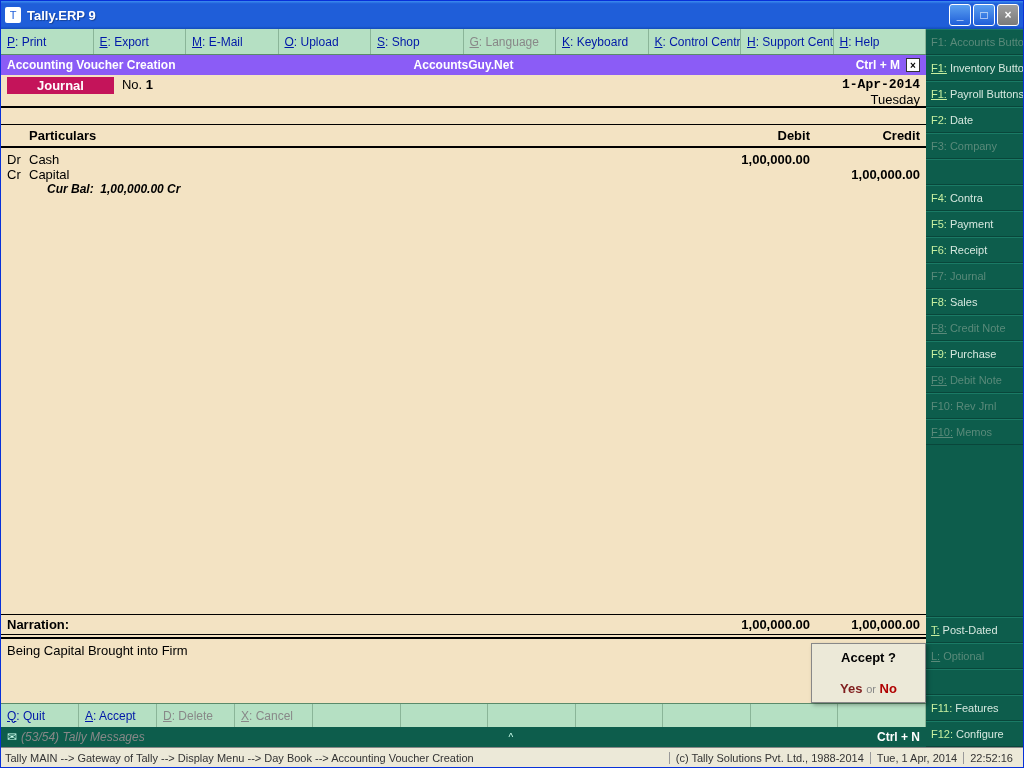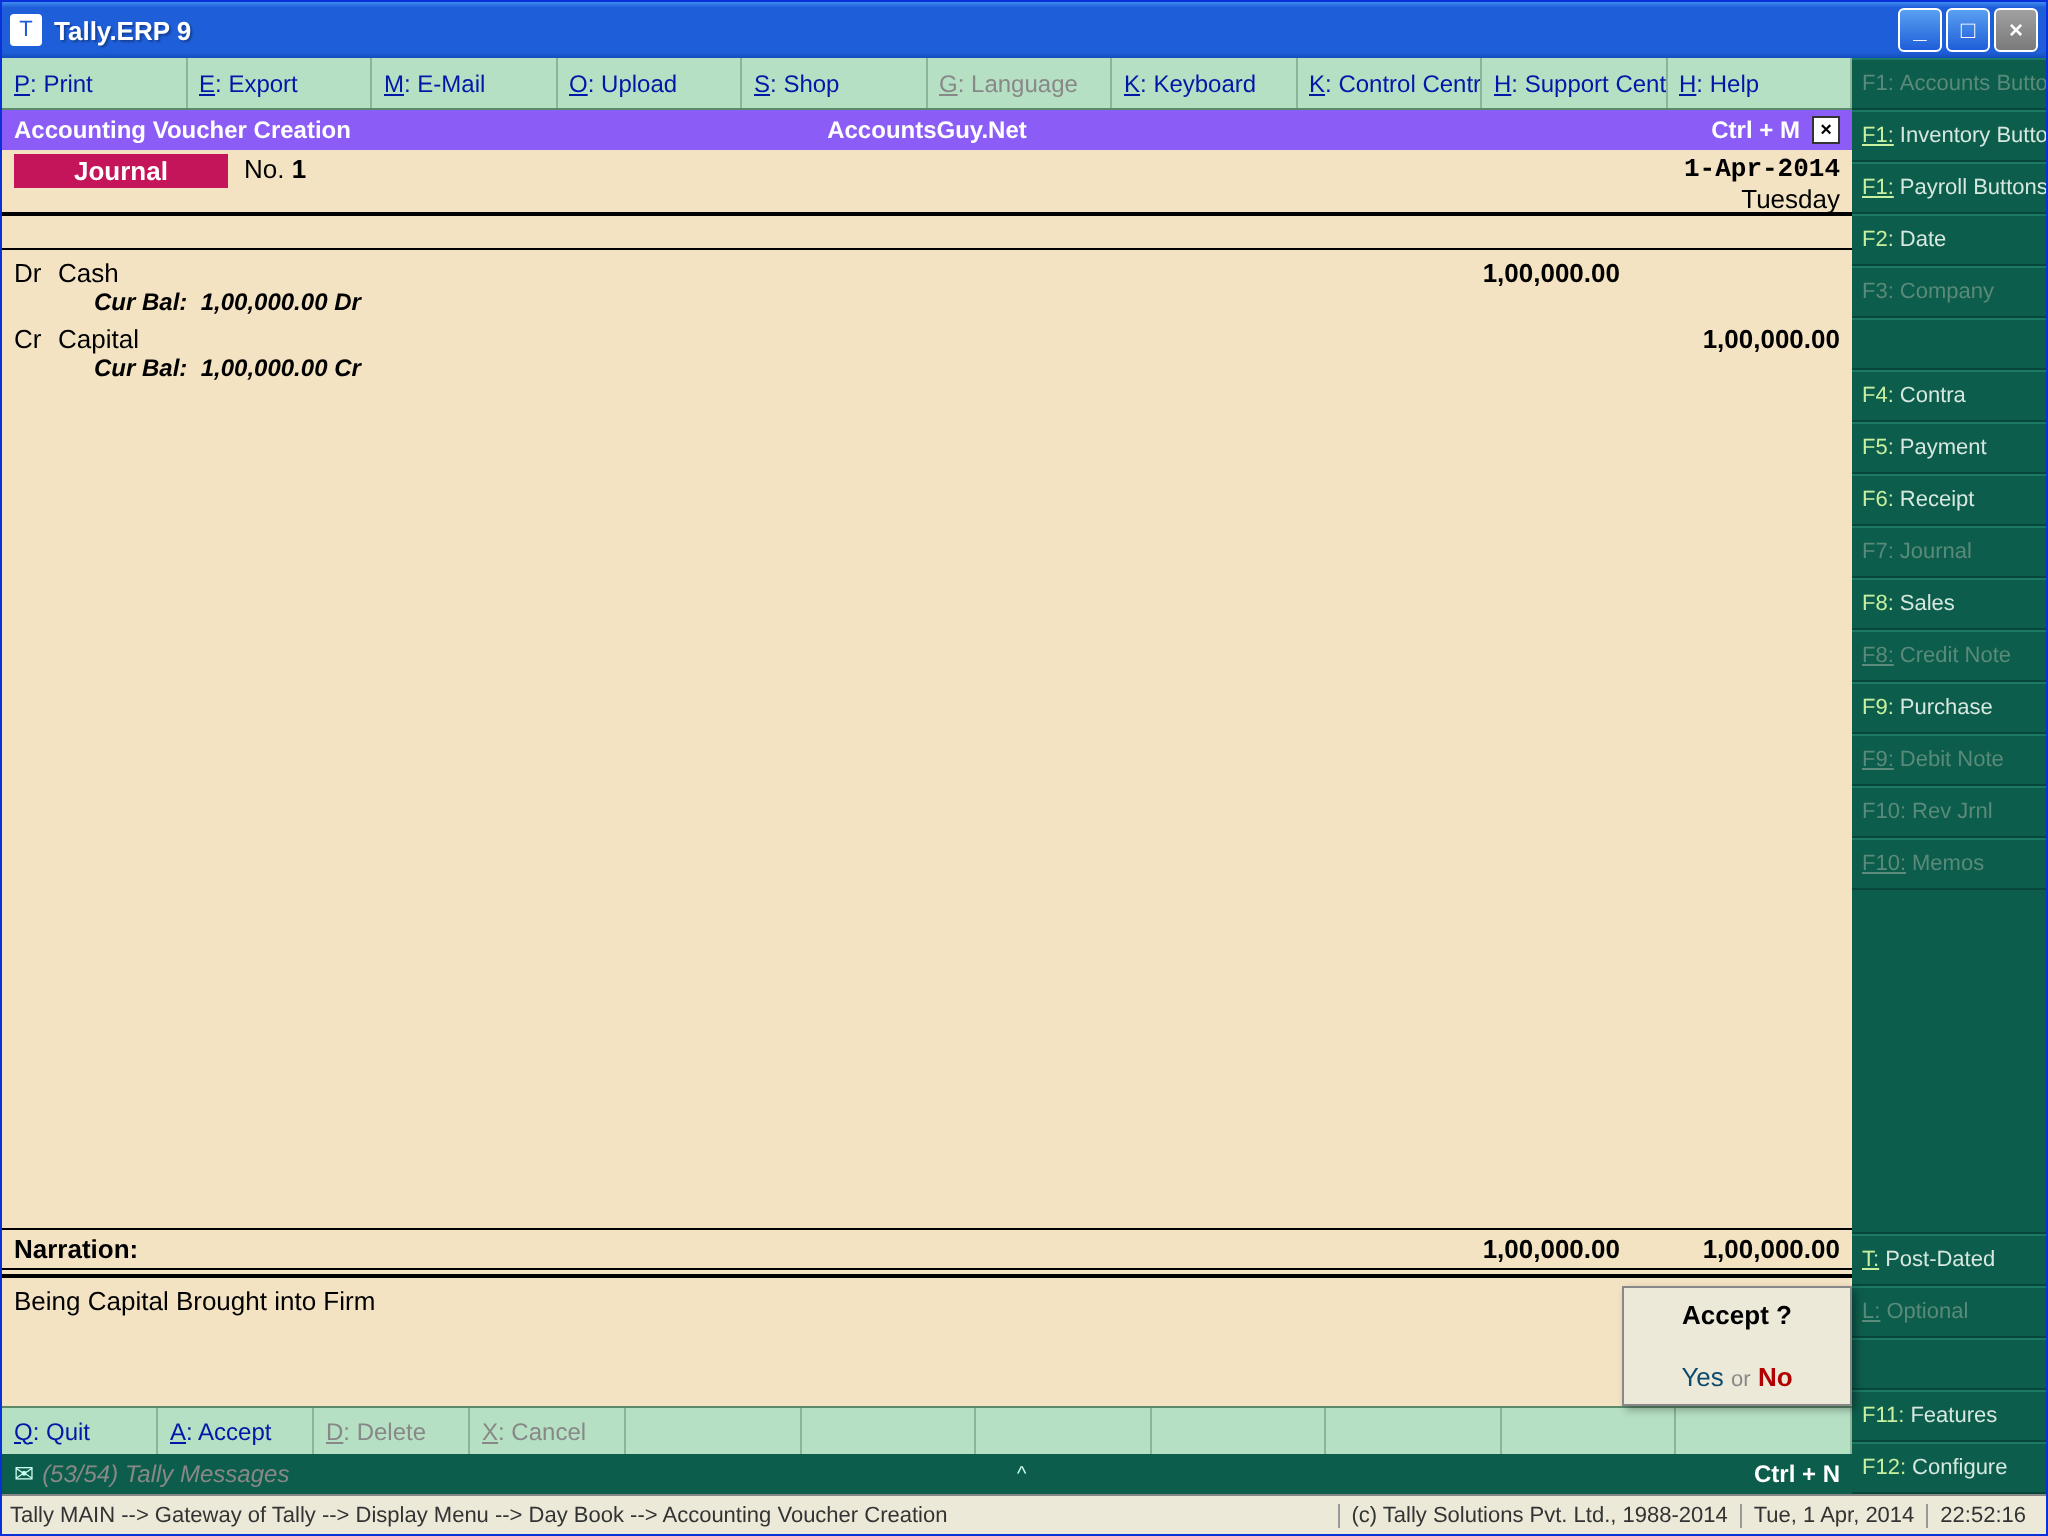--- a/index.html
+++ b/index.html
@@ -54,21 +54,21 @@
 .curbal .lbl { font-weight:bold; font-style:italic; }
 
 .narration-block { padding:4px 6px; font-size:13px; border-top:1px solid #000; position:relative; }
 .totals-line { display:flex; border-top:1px solid #000; border-bottom:4px double #000; font-weight:bold; font-size:13px; padding:2px 6px;margin-top:38px; }
 .totals-line .c1 { flex:1; }
 .totals-line .c2 { width:110px; text-align:right; }
 .totals-line .c3 { width:110px; text-align:right; }
 
 .accept-popup { position:absolute; right:0; bottom:0; width:115px; height:60px; background:#ece9d8; border:1px solid #888; box-shadow:2px 2px 4px rgba(0,0,0,.3); display:flex; flex-direction:column; align-items:center; justify-content:center; font-size:13px; }
 .accept-popup .q { font-weight:bold; margin-bottom:16px; }
-.accept-popup .yn .yes { color:#0c4a6e; font-weight:normal; }
+.accept-popup .yn .yes { color:#7f1d1d; font-weight:bold; }
 .accept-popup .yn .or { color:#888; font-size:11px; }
 .accept-popup .yn .no { color:#b00000; font-weight:bold; }
 
 .bottombar { height:24px; background:#b5e0c3; display:flex; border-top:1px solid #5a8a6a; }
 .bottom-btn { flex:0 0 78px; border-right:1px solid #8ab598; display:flex; align-items:center; font-size:12px; padding:0 6px; color:#0018a8; }
 .bottom-btn .ul { text-decoration:underline; }
 .bottom-btn.disabled { color:#888; }
 .bottom-fill { flex:1; }
 
 .msgbar { height:20px; background:#0d5d4c; color:#888; display:flex; align-items:center; font-size:12px; padding:0 6px; font-style:italic; }
@@ -133,28 +133,32 @@
           <span>No.</span>&nbsp;
           <span class="no">1</span>
           <div class="date-box">
             <div class="date">1-Apr-2014</div>
             <div>Tuesday</div>
           </div>
         </div>
 
         <div class="voucher-body">
           <div class="spacer-blank"></div>
+          <div class="grid-head">
+            <div class="c1">Particulars</div>
+            <div class="c2">Debit</div>
+            <div class="c3">Credit</div>
+          </div>
           <div class="grid-rows" id="grid-rows">
               <div class="row">
                 <div class="dc">Dr</div>
                 <div class="acct">Cash</div>
                 <div class="dval">1,00,000.00</div>
                 <div class="cval"></div>
               </div>
-              <div class="curbal"><span class="lbl">Cur Bal:</span>&nbsp;&nbsp;<b><i>1,00,000.00 Dr</i></b></div>
               <div class="row">
                 <div class="dc">Cr</div>
                 <div class="acct">Capital</div>
                 <div class="dval"></div>
                 <div class="cval">1,00,000.00</div>
               </div>
               <div class="curbal"><span class="lbl">Cur Bal:</span>&nbsp;&nbsp;<b><i>1,00,000.00 Cr</i></b></div>
             </div>
 
           <div class="totals-line">

